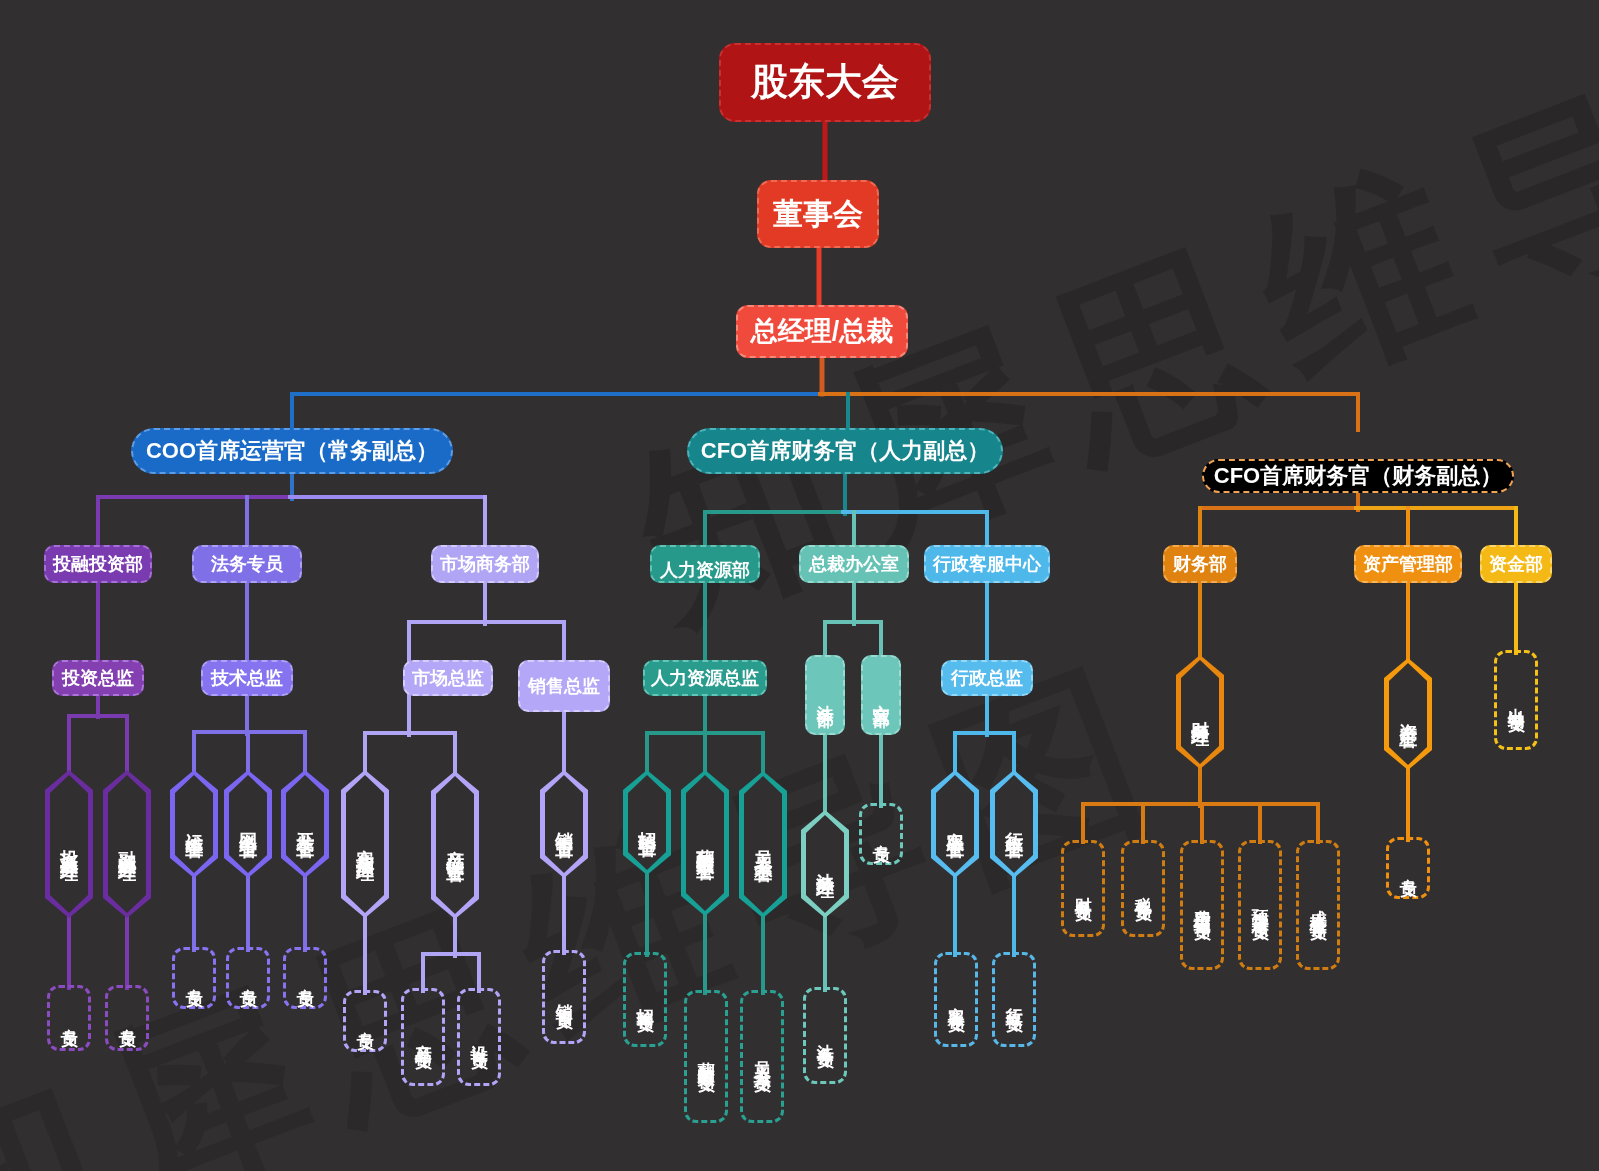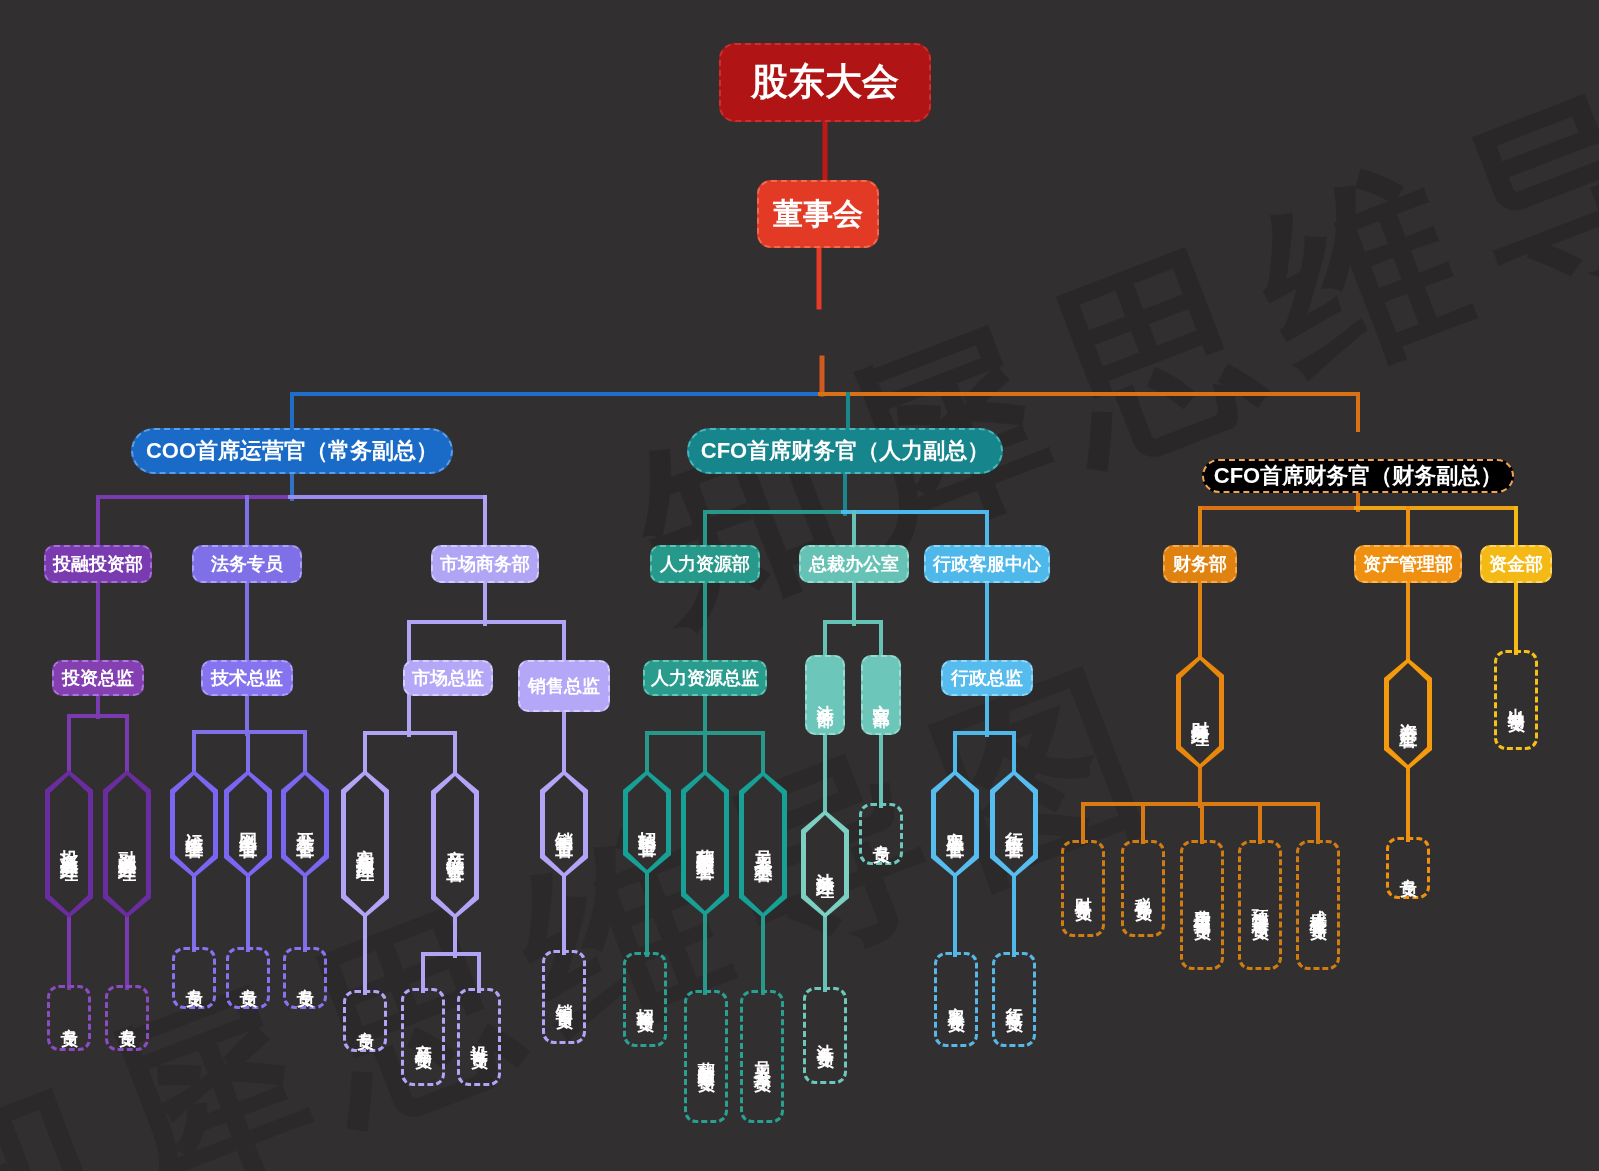--- a/index.html
+++ b/index.html
@@ -119,39 +119,42 @@
       <polyline points="1408,582 1408,661" fill="none" stroke="#ef9010" stroke-width="4" stroke-linecap="square"></polyline>
       <polyline points="1408,767 1408,840" fill="none" stroke="#ef9010" stroke-width="4" stroke-linecap="square"></polyline>
       <polyline points="1516,582 1516,653" fill="none" stroke="#f5b915" stroke-width="4" stroke-linecap="square"></polyline>
     </svg>
 <div class="node box" style="left: 719px; top: 43px; width: 212px; height: 79px; font-size: 37px; background: rgb(177, 20, 20); border-color: rgb(201, 48, 48); border-radius: 16px;">
       <span>股东大会</span>
     </div>
     <div class="node box" style="left: 757px; top: 180px; width: 122px; height: 68px; font-size: 30px; background: rgb(226, 58, 36); border-color: rgb(239, 106, 85); border-radius: 14px;">
       <span>董事会</span>
     </div>
+    <div class="node box" style="left: 736px; top: 305px; width: 172px; height: 53px; font-size: 27px; background: rgb(240, 74, 60); border-color: rgb(248, 136, 122); border-radius: 12px;">
+      <span>总经理/总裁</span>
+    </div>
     <div class="node box" style="left: 131px; top: 428px; width: 322px; height: 46px; font-size: 22px; background: rgb(26, 107, 200); border-color: rgb(94, 157, 228); border-radius: 23px;">
       <span>COO首席运营官（常务副总）</span>
     </div>
     <div class="node box" style="left: 687px; top: 428px; width: 316px; height: 46px; font-size: 22px; background: rgb(23, 133, 140); border-color: rgb(77, 180, 186); border-radius: 23px;">
       <span>CFO首席财务官（人力副总）</span>
     </div>
     <div class="node box" style="left: 1202px; top: 428px; width: 312px; height: 34px; font-size: 22px; background: #000000; border-color: rgb(240, 163, 81); border-radius: 23px; margin-top: 31px;">
       <span>CFO首席财务官（财务副总）</span>
     </div>
     <div class="node box" style="left: 44px; top: 545px; width: 108px; height: 38px; font-size: 18px; background: rgb(123, 59, 176); border-color: rgb(165, 111, 214); border-radius: 10px;">
       <span>投融投资部</span>
     </div>
     <div class="node box" style="left: 192px; top: 545px; width: 110px; height: 38px; font-size: 18px; background: rgb(128, 112, 232); border-color: rgb(171, 160, 243); border-radius: 10px;">
       <span>法务专员</span>
     </div>
     <div class="node box" style="left: 431px; top: 545px; width: 108px; height: 38px; font-size: 18px; background: rgb(176, 164, 245); border-color: rgb(210, 202, 250); border-radius: 10px;">
       <span>市场商务部</span>
     </div>
-    <div class="node box" style="left: 650px; top: 545px; width: 110px; height: 38px; font-size: 18px; background: rgb(39, 153, 139); border-color: rgb(98, 194, 180); border-radius: 10px;">
+    <div class="node box" style="left: 650px; top: 545px; width: 110px; height: 38px; font-size: 18px; background: rgb(39, 153, 139); border-color: rgb(98, 194, 180); border-radius: 10px; align-items: flex-end;">
       <span>人力资源部</span>
     </div>
     <div class="node box" style="left: 799px; top: 545px; width: 110px; height: 38px; font-size: 18px; background: rgb(102, 194, 181); border-color: rgb(151, 218, 207); border-radius: 10px;">
       <span>总裁办公室</span>
     </div>
     <div class="node box" style="left: 924px; top: 545px; width: 126px; height: 38px; font-size: 18px; background: rgb(79, 184, 235); border-color: rgb(144, 213, 245); border-radius: 10px;">
       <span>行政客服中心</span>
     </div>
     <div class="node box" style="left: 1163px; top: 545px; width: 74px; height: 38px; font-size: 18px; background: rgb(224, 130, 15); border-color: rgb(242, 171, 82); border-radius: 10px;">
       <span>财务部</span>

